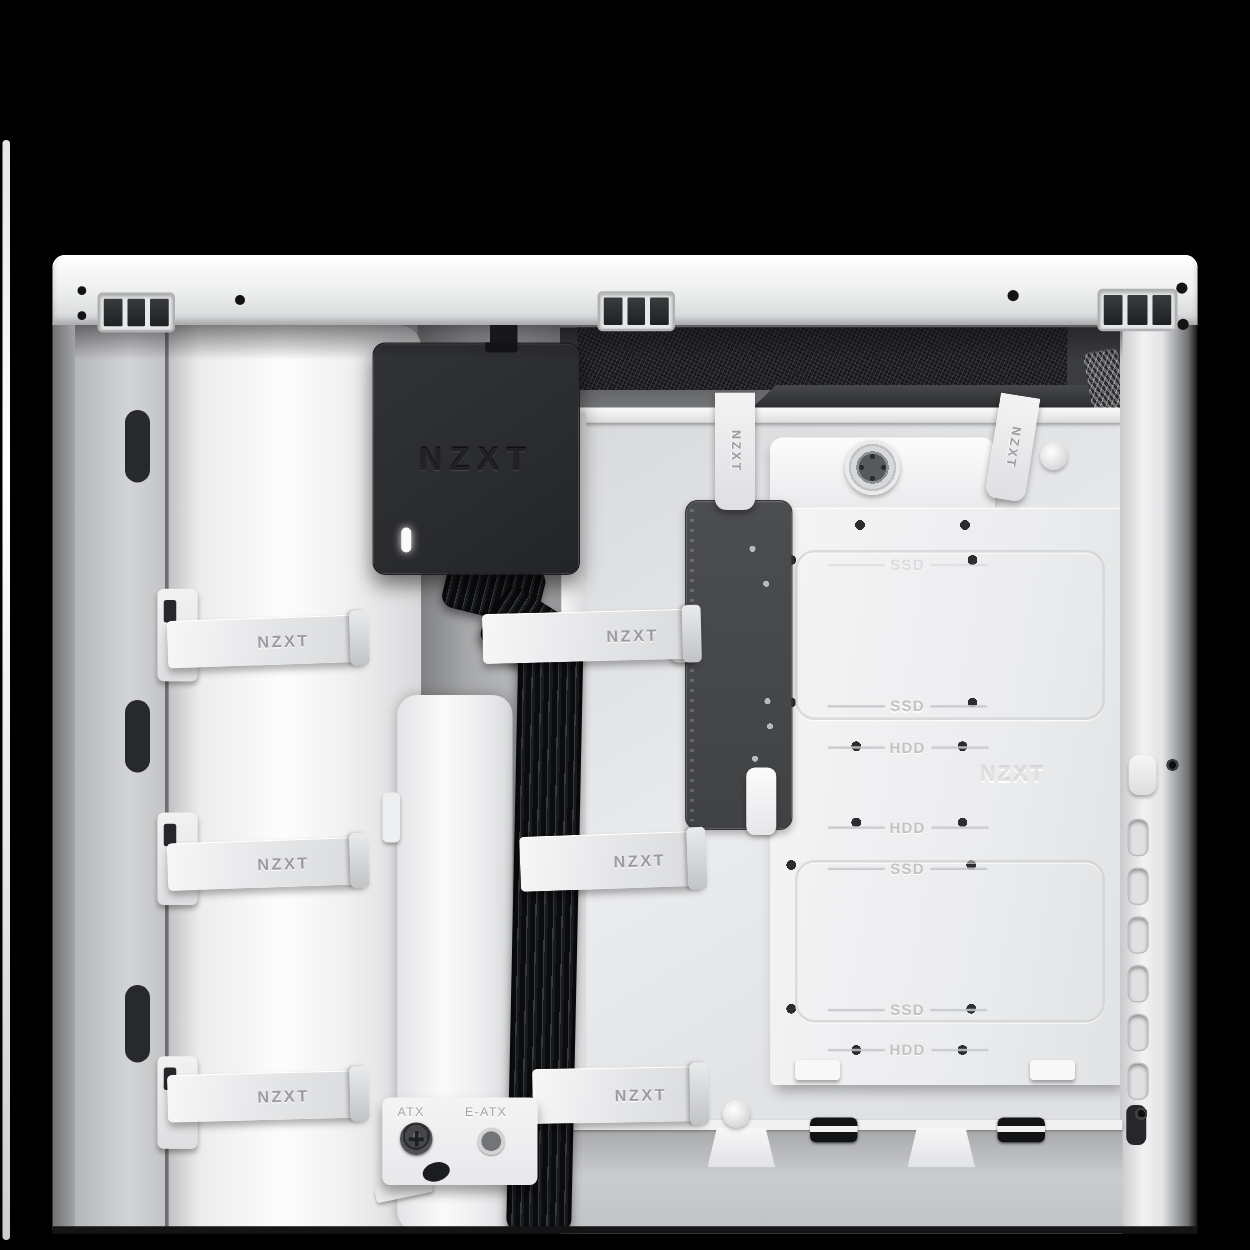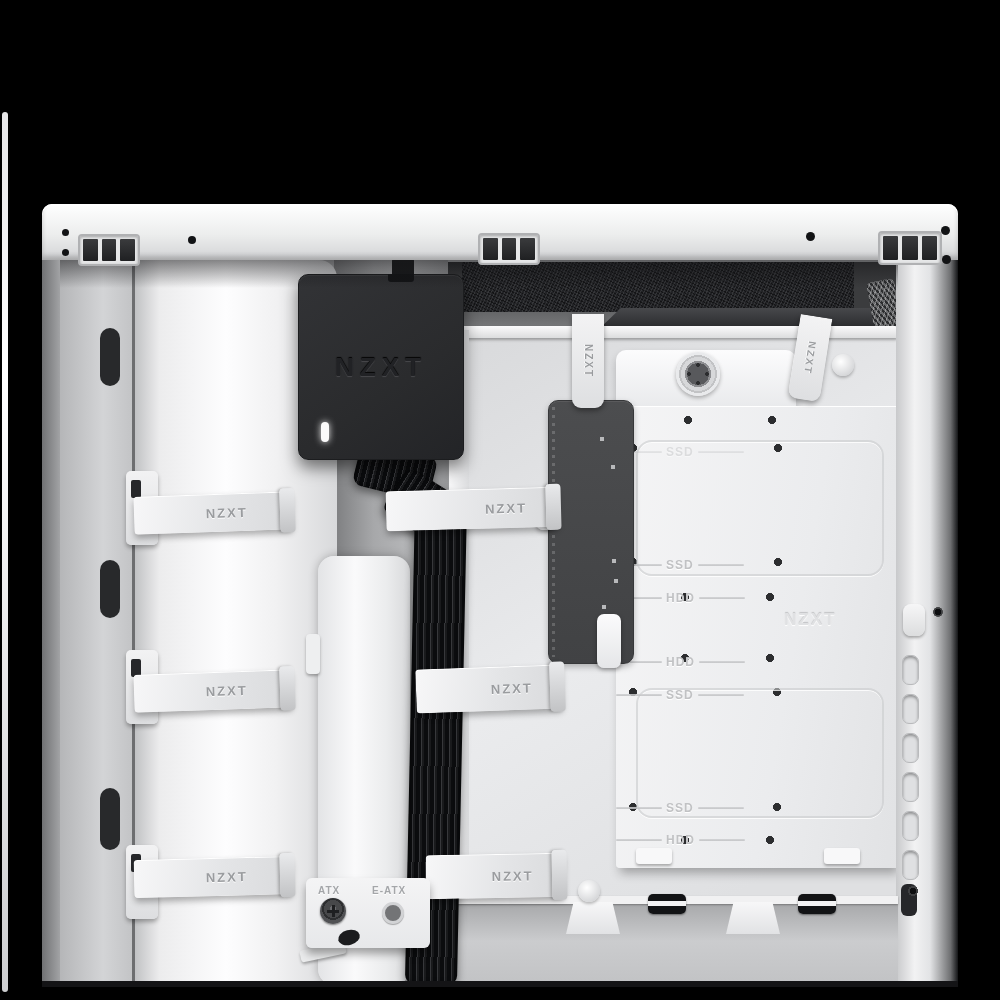--- a/index.html
+++ b/index.html
@@ -144,21 +144,21 @@
           radial-gradient(circle 4px at 17px 401px,#2c2d2f 95%,transparent),
           radial-gradient(circle 4px at 161px 401px,#2c2d2f 95%,transparent),
           radial-gradient(circle 4px at 69px 434px,#2c2d2f 95%,transparent),
           radial-gradient(circle 4px at 154px 434px,#2c2d2f 95%,transparent),
           radial-gradient(circle 3px at 33px 447px,#1e1f21 95%,transparent),
           radial-gradient(circle 3px at 222px 447px,#1e1f21 95%,transparent),
           linear-gradient(100deg,#f5f5f6,#ebecee 60%,#e1e2e4);}
   .emboss-rect{position:absolute;border:2px solid rgba(202,203,205,.6);border-radius:16px;
         box-shadow:inset 0 1px 0 rgba(255,255,255,.8), 0 1px 0 rgba(255,255,255,.8);}
   .label-row{position:absolute;left:0;width:220px;height:16px;display:flex;align-items:center;
-        justify-content:flex-start;gap:4px;}
+        justify-content:center;gap:4px;}
   .label-row .ln{width:46px;height:2px;border-radius:1px;background:linear-gradient(#cfd0d2,#bebfc1);opacity:.85;}
   .label-txt{font-weight:700;font-size:12px;letter-spacing:1px;color:#c1c2c4;text-shadow:0 1px 0 #fff;}
   .cage-brand{position:absolute;left:168px;top:204px;font-weight:700;font-size:17px;letter-spacing:2px;
         color:#e0e1e3;text-shadow:0 1px 1px #fff,0 -1px 1px #c3c4c6;}
   .cage-tab{position:absolute;width:36px;height:16px;border-radius:3px;background:#f8f8f9;
         box-shadow:0 2px 3px rgba(0,0,0,.3);}
 
   
   .right-frame{left:896px;top:214px;width:62px;height:770px;z-index:7;
         background:linear-gradient(to right,#c8c9cb,#f2f2f3 30%,#e2e3e5 55%,#6e6f71 88%,#141517);}
@@ -176,21 +176,21 @@
         box-shadow:0 1px 2px rgba(0,0,0,.3);}
   .foot-tab{width:54px;height:32px;z-index:14;clip-path:polygon(14% 0,86% 0,100% 100%,0 100%);
         background:linear-gradient(#f7f7f8,#e1e2e4);}
   .grommet{width:38px;height:20px;border-radius:5px;z-index:14;
         background:linear-gradient(180deg,#121315 0 34%,#f2f2f3 34% 58%,#121315 58% 100%);
         box-shadow:0 1px 2px rgba(0,0,0,.45);}
 
   
   .atx-bracket{left:306px;top:878px;width:124px;height:70px;border-radius:6px;z-index:30;
         background:linear-gradient(#f4f4f5,#e7e8ea);box-shadow:0 6px 9px rgba(0,0,0,.35);}
-  .standoff-label{position:absolute;top:7px;font-weight:700;font-size:10px;letter-spacing:1px;color:#a4a6a9;
+  .standoff-label{position:absolute;top:7px;font-weight:400;font-size:10px;letter-spacing:1px;color:#a4a6a9;
         text-shadow:0 1px 0 #fff;}
   .ph-screw{position:absolute;left:14px;top:20px;width:26px;height:26px;border-radius:50%;
         background:radial-gradient(circle at 50% 42%,#6a6b6e 0 3px,#47484a 3px 9px,#2d2e30 9px 11px,#505154 11px);
         box-shadow:0 1px 2px rgba(0,0,0,.5);}
   .ph-screw::before{content:"";position:absolute;inset:26%;
         background:linear-gradient(#1e1f21,#1e1f21) center/100% 3px no-repeat,
                    linear-gradient(#1e1f21,#1e1f21) center/3px 100% no-repeat;}
   .eatx-hole{position:absolute;left:76px;top:24px;width:16px;height:16px;border-radius:50%;
         border:3px solid #d2d3d5;background:#737476;box-shadow:0 1px 1px rgba(0,0,0,.3);}
   .rubber-oval{position:absolute;left:32px;top:52px;width:22px;height:15px;border-radius:50%;

